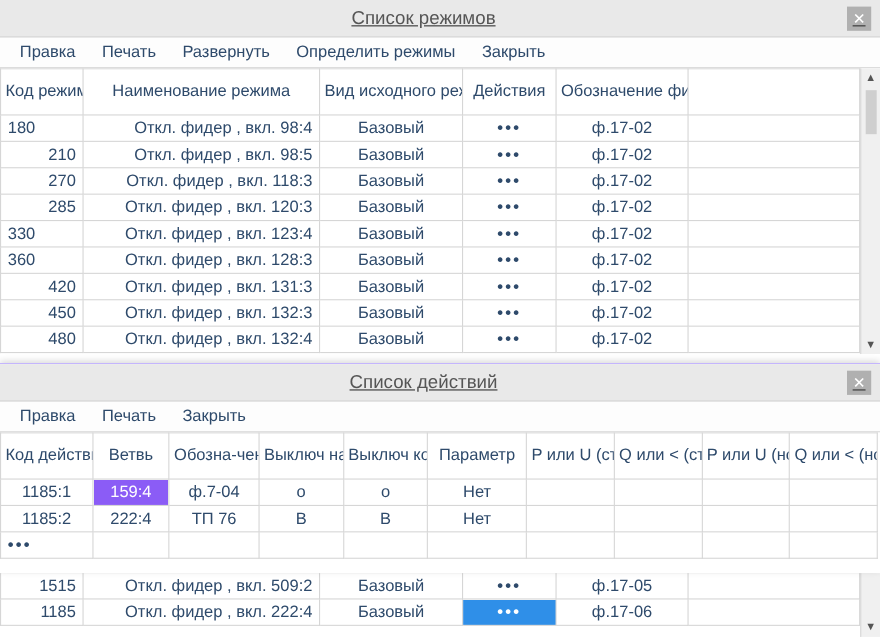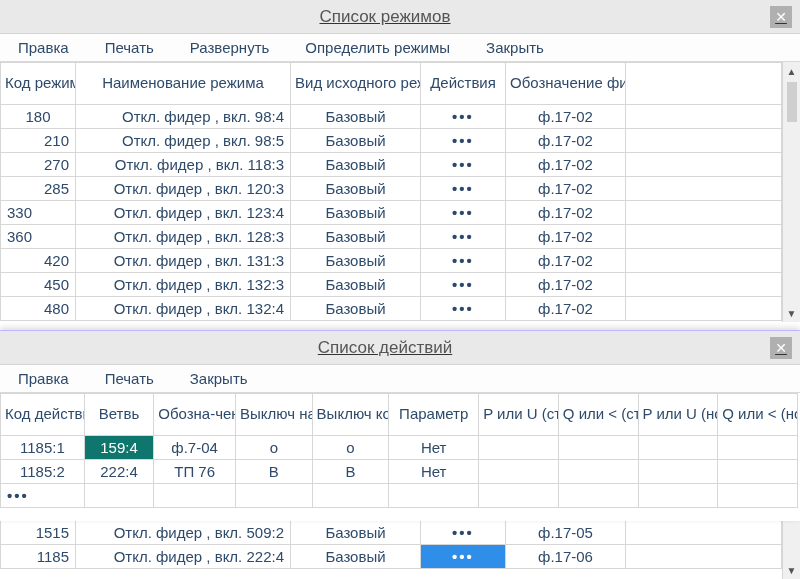--- a/index.html
+++ b/index.html
@@ -40,21 +40,21 @@
     margin-right: 8px;
     cursor: pointer;
     font-size: 14px;
     line-height: 1;
   }
   .menubar {
     height: 28px;
     display: flex;
     align-items: center;
     padding: 0 6px;
-    gap: 12px;
+    gap: 0;
     border-bottom: 1px solid #d9d9d9;
     background: #fdfdfd;
   }
   .menubar .item {
     padding: 3px 12px;
     color: #2e4a6b;
     cursor: pointer;
     font-size: 15px;
   }
   .grid-wrap {
@@ -81,21 +81,21 @@
     font-weight: normal;
     background: #fff;
     color: #2e4a6b;
     vertical-align: middle;
     line-height: 1.1;
     padding: 3px 4px;
   }
   td.left { text-align: right; }
   td.actions { font-weight: bold; letter-spacing: 2px; }
   td.actions.sel { background: #2f8fe8; color: #fff; }
-  td.cell-sel { background: #0f766e; color: #fff; }
+  td.cell-sel { background: #8b5cf6; color: #fff; }
   .scrollbar-v {
     position: absolute;
     top: 0;
     right: 0;
     width: 18px;
     height: 100%;
     background: #f0f0f0;
     border-left: 1px solid #d6d6d6;
     display: flex;
     flex-direction: column;
@@ -166,21 +166,21 @@
           <th style="height:42px">Код режима</th>
           <th>Наименование режима</th>
           <th>Вид исходного режима</th>
           <th>Действия</th>
           <th>Обозначение фидера</th>
           <th></th>
         </tr>
       </thead>
       <tbody id="tbody1">
           <tr>
-            <td style="text-align:center">180</td>
+            <td style="text-align:left">180</td>
             <td class="left">Откл. фидер , вкл. 98:4</td>
             <td>Базовый</td>
             <td class="actions">•••</td>
             <td>ф.17-02</td>
             <td></td>
           </tr>
           <tr>
             <td style="text-align:right">210</td>
             <td class="left">Откл. фидер , вкл. 98:5</td>
             <td>Базовый</td>

